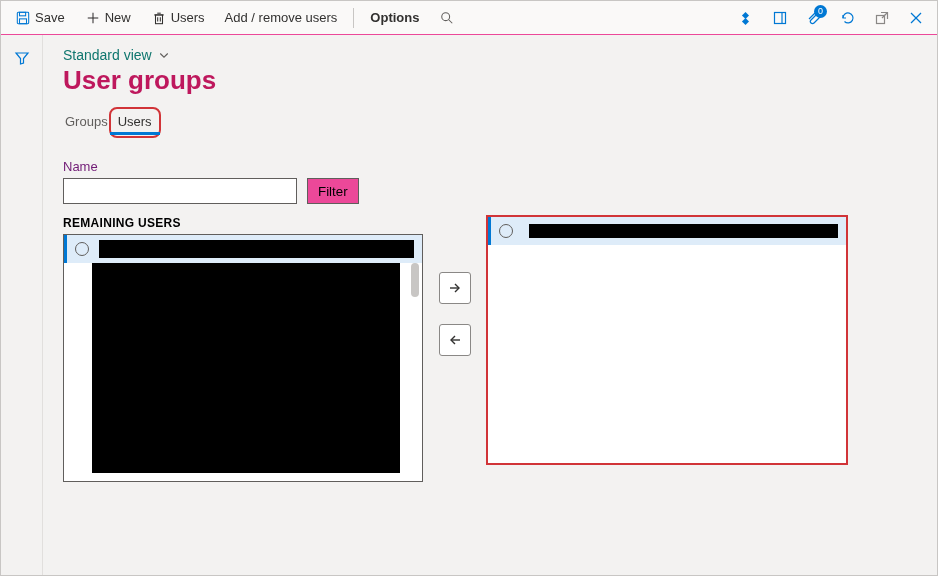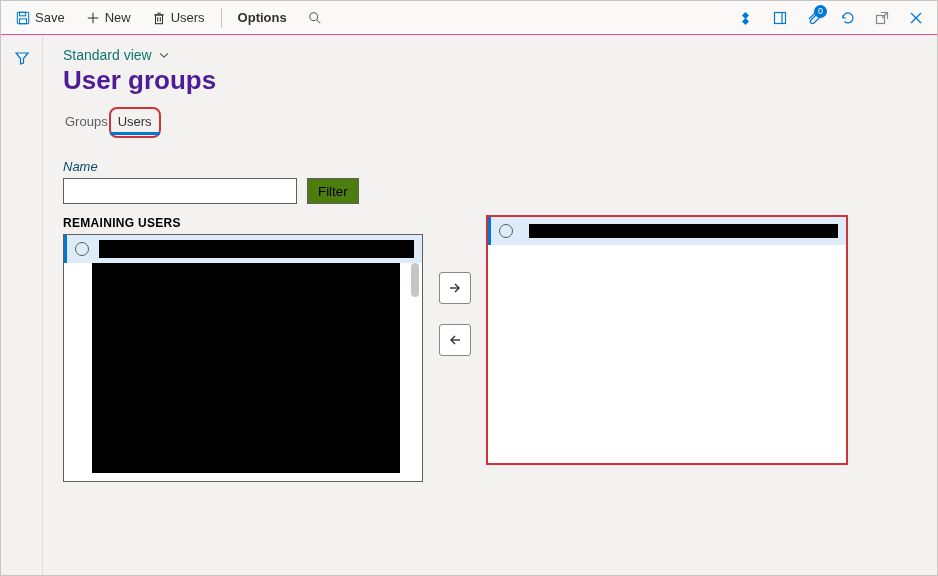--- a/index.html
+++ b/index.html
@@ -60,47 +60,47 @@
       width: 30px; height: 30px;
       display: flex; align-items: center; justify-content: center;
       cursor: pointer; color: #0078d4;
     }
     .main { flex: 1; padding: 12px 20px; overflow: auto; }
     .viewline {
       display: flex; align-items: center; gap: 6px;
       color: #0f766e; font-size: 14px;
       margin-bottom: 2px; cursor: pointer;
     }
-    h1.page-title { font-size: 26px; font-weight: 600; color: #4c1d95; margin-bottom: 12px; }
+    h1.page-title { font-size: 26px; font-weight: 600; color: #be185d; margin-bottom: 12px; }
     .tabs { display: flex; margin-bottom: 22px; }
     .tab {
       padding: 6px 2px 8px 2px;
       cursor: pointer;
       color: #605e5c;
       position: relative;
     }
     .tab.active { color: #323130; font-weight: 500; border-radius: 7px; }
     .tab.active::after {
       content:'';
       position: absolute; left: 0; right: 0; bottom: 2px;
       height: 3px; background: #0078d4;
     }
     .tab.highlight { outline: 2px solid #d13438; outline-offset: -1px; padding-left:8px; padding-right:8px;}
-    .label { font-size: 13px; color: #0c4a6e; margin-bottom: 4px; font-style: italic; }
+    .label { font-size: 13px; color: #701a75; margin-bottom: 4px; }
     .name-row { display: flex; align-items: center; gap: 10px; margin-bottom: 12px; }
     .name-input {
       width: 234px; height: 26px;
       border: 1px solid #605e5c;
       padding: 0 6px;
       background: #fff;
     }
     .filter-btn {
       height: 26px;
       border: 1px solid #605e5c;
-      background: #4d7c0f;
+      background: #ec4899;
       padding: 0 10px;
       cursor: pointer;
     }
     .dual {
       display: flex; align-items: flex-start; gap: 16px;
     }
     .panel { width: 360px; }
     .panel-title {
       font-weight: 700; font-size: 12px;
       letter-spacing: .3px;
@@ -190,20 +190,23 @@
     <span class="ico">
       <svg width="14" height="14" viewBox="0 0 16 16" fill="none" stroke="#323130" stroke-width="1.2">
           <rect x="4" y="4.5" width="8" height="10"></rect>
           <line x1="2.5" y1="4.5" x2="13.5" y2="4.5"></line>
           <line x1="6" y1="2.5" x2="10" y2="2.5"></line>
           <line x1="6.5" y1="7" x2="6.5" y2="12"></line>
           <line x1="9.5" y1="7" x2="9.5" y2="12"></line>
         </svg>
     </span>
     <span>Users</span>
+  </div>
+  <div class="tbtn">
+    <span>Add / remove users</span>
   </div>
   <div class="tsep"></div>
   <div class="tbtn options">
     <span>Options</span>
   </div>
   <div class="tbtn">
     <span class="ico">
       <svg width="14" height="14" viewBox="0 0 16 16" fill="none" stroke="#605e5c" stroke-width="1.2">
           <circle cx="6.5" cy="6.5" r="4.5"></circle>
           <line x1="10" y1="10" x2="14" y2="14"></line>

